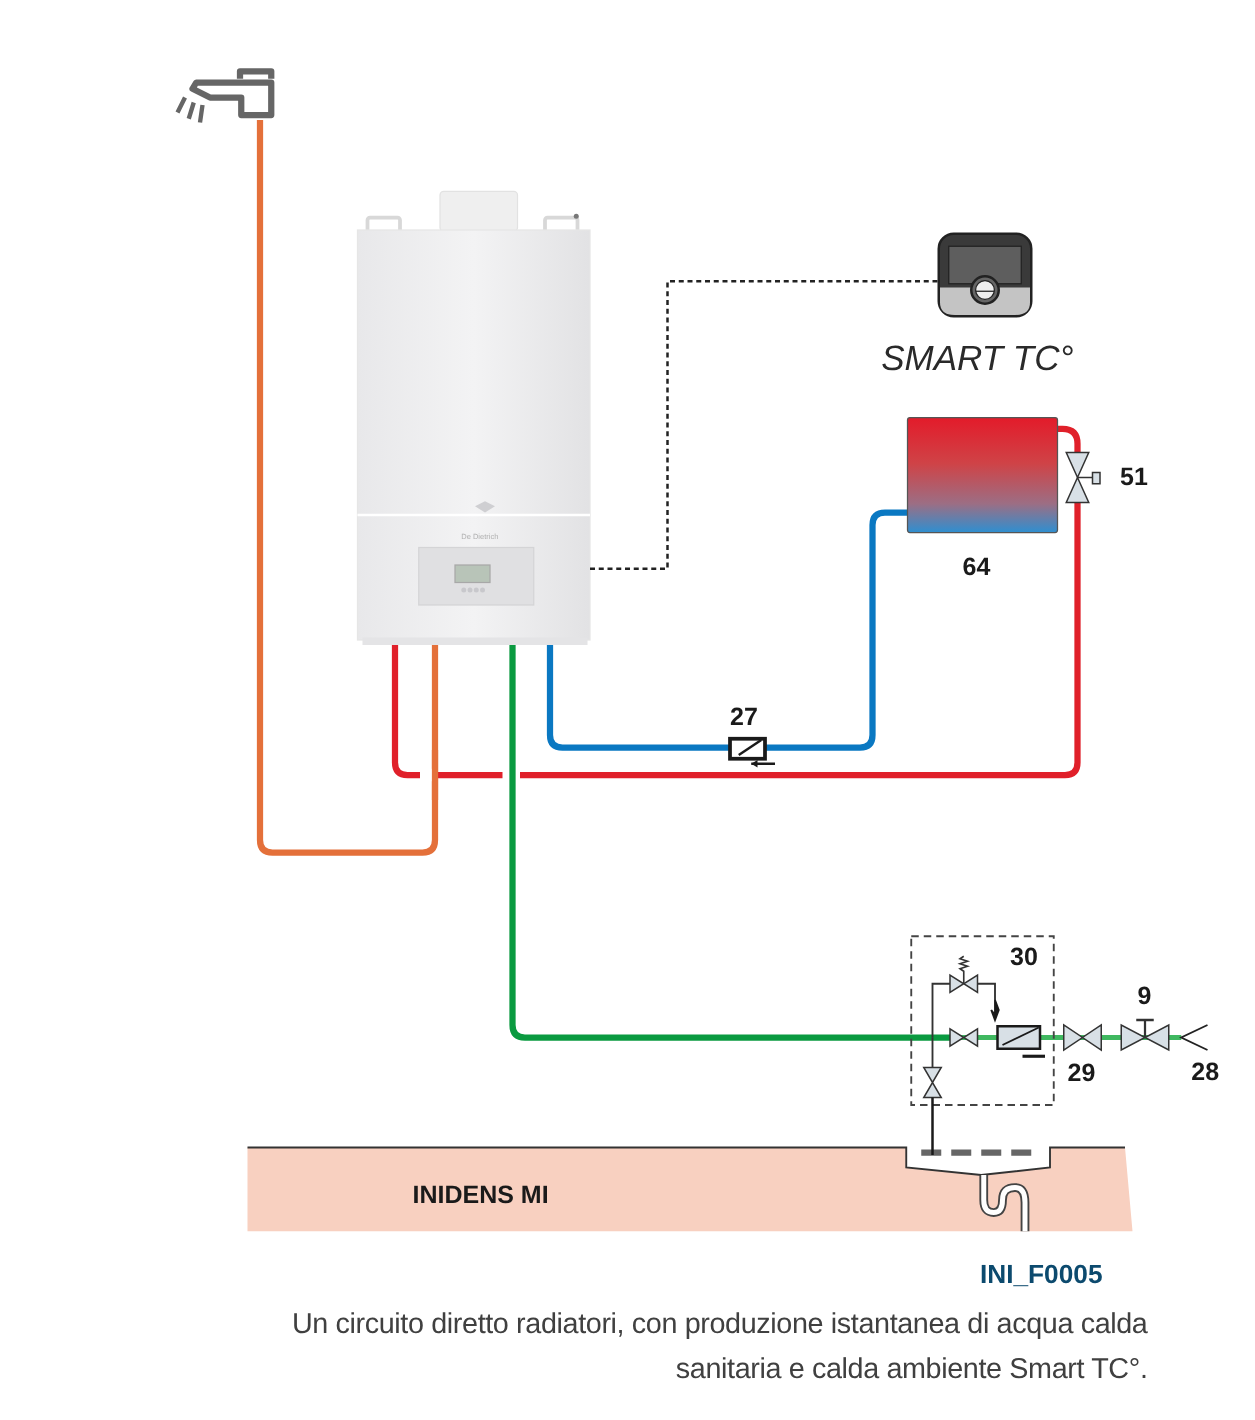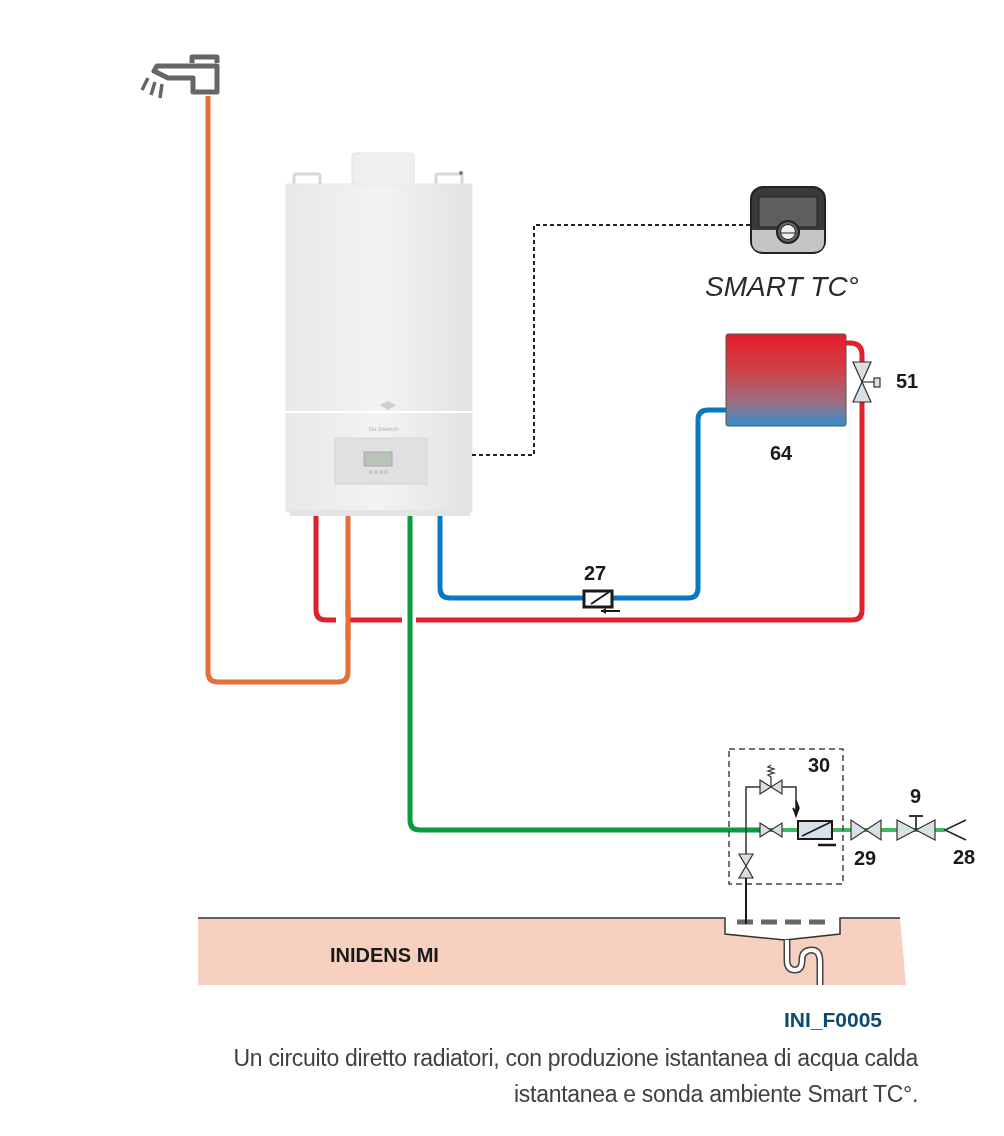--- a/index.html
+++ b/index.html
@@ -139,14 +139,14 @@
   </g>
   <text class="lbl" x="910" y="803">9</text>
 
   <path d="M966,820 L945,830 L966,840" fill="none" stroke="#222" stroke-width="1.5"></path>
   <text class="lbl" x="953" y="864">28</text>
 </svg>
 
 <div class="ref">INI_F0005</div>
 <div class="caption">
   <div>Un circuito diretto radiatori, con produzione istantanea di acqua calda</div>
-  <div>istantanea e sonda ambiente Smart TC°.</div>
+  <div>sanitaria e calda ambiente Smart TC°.</div>
 </div>
 
 </body></html>

